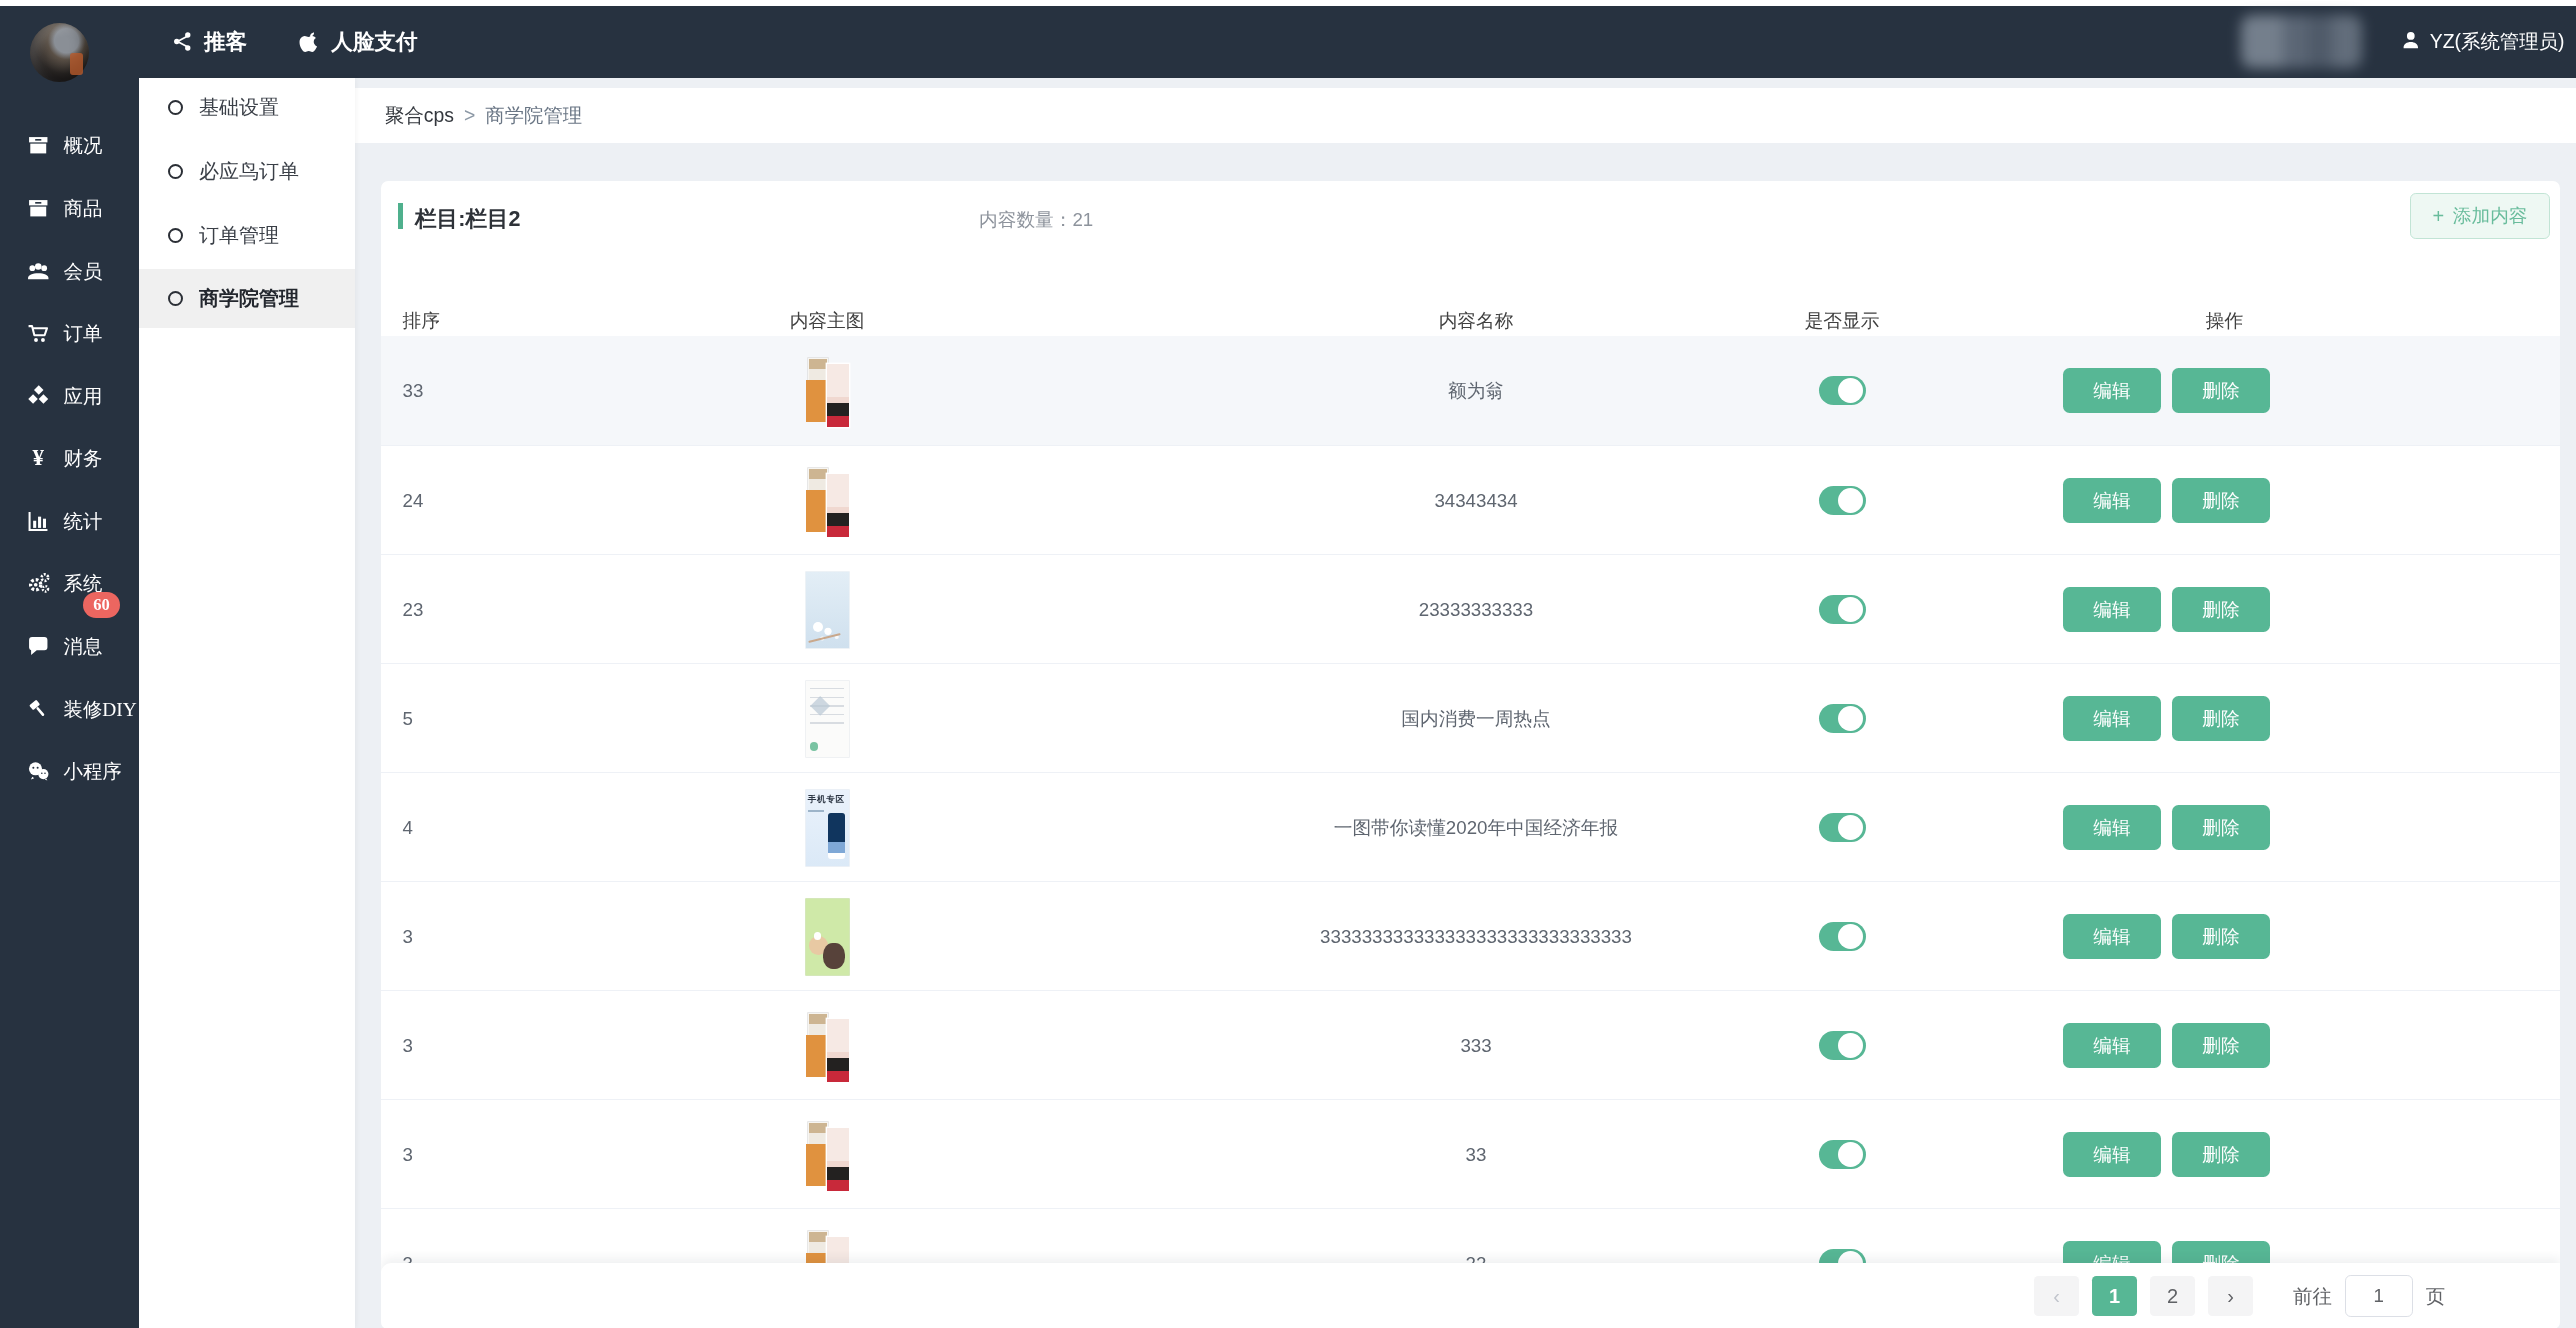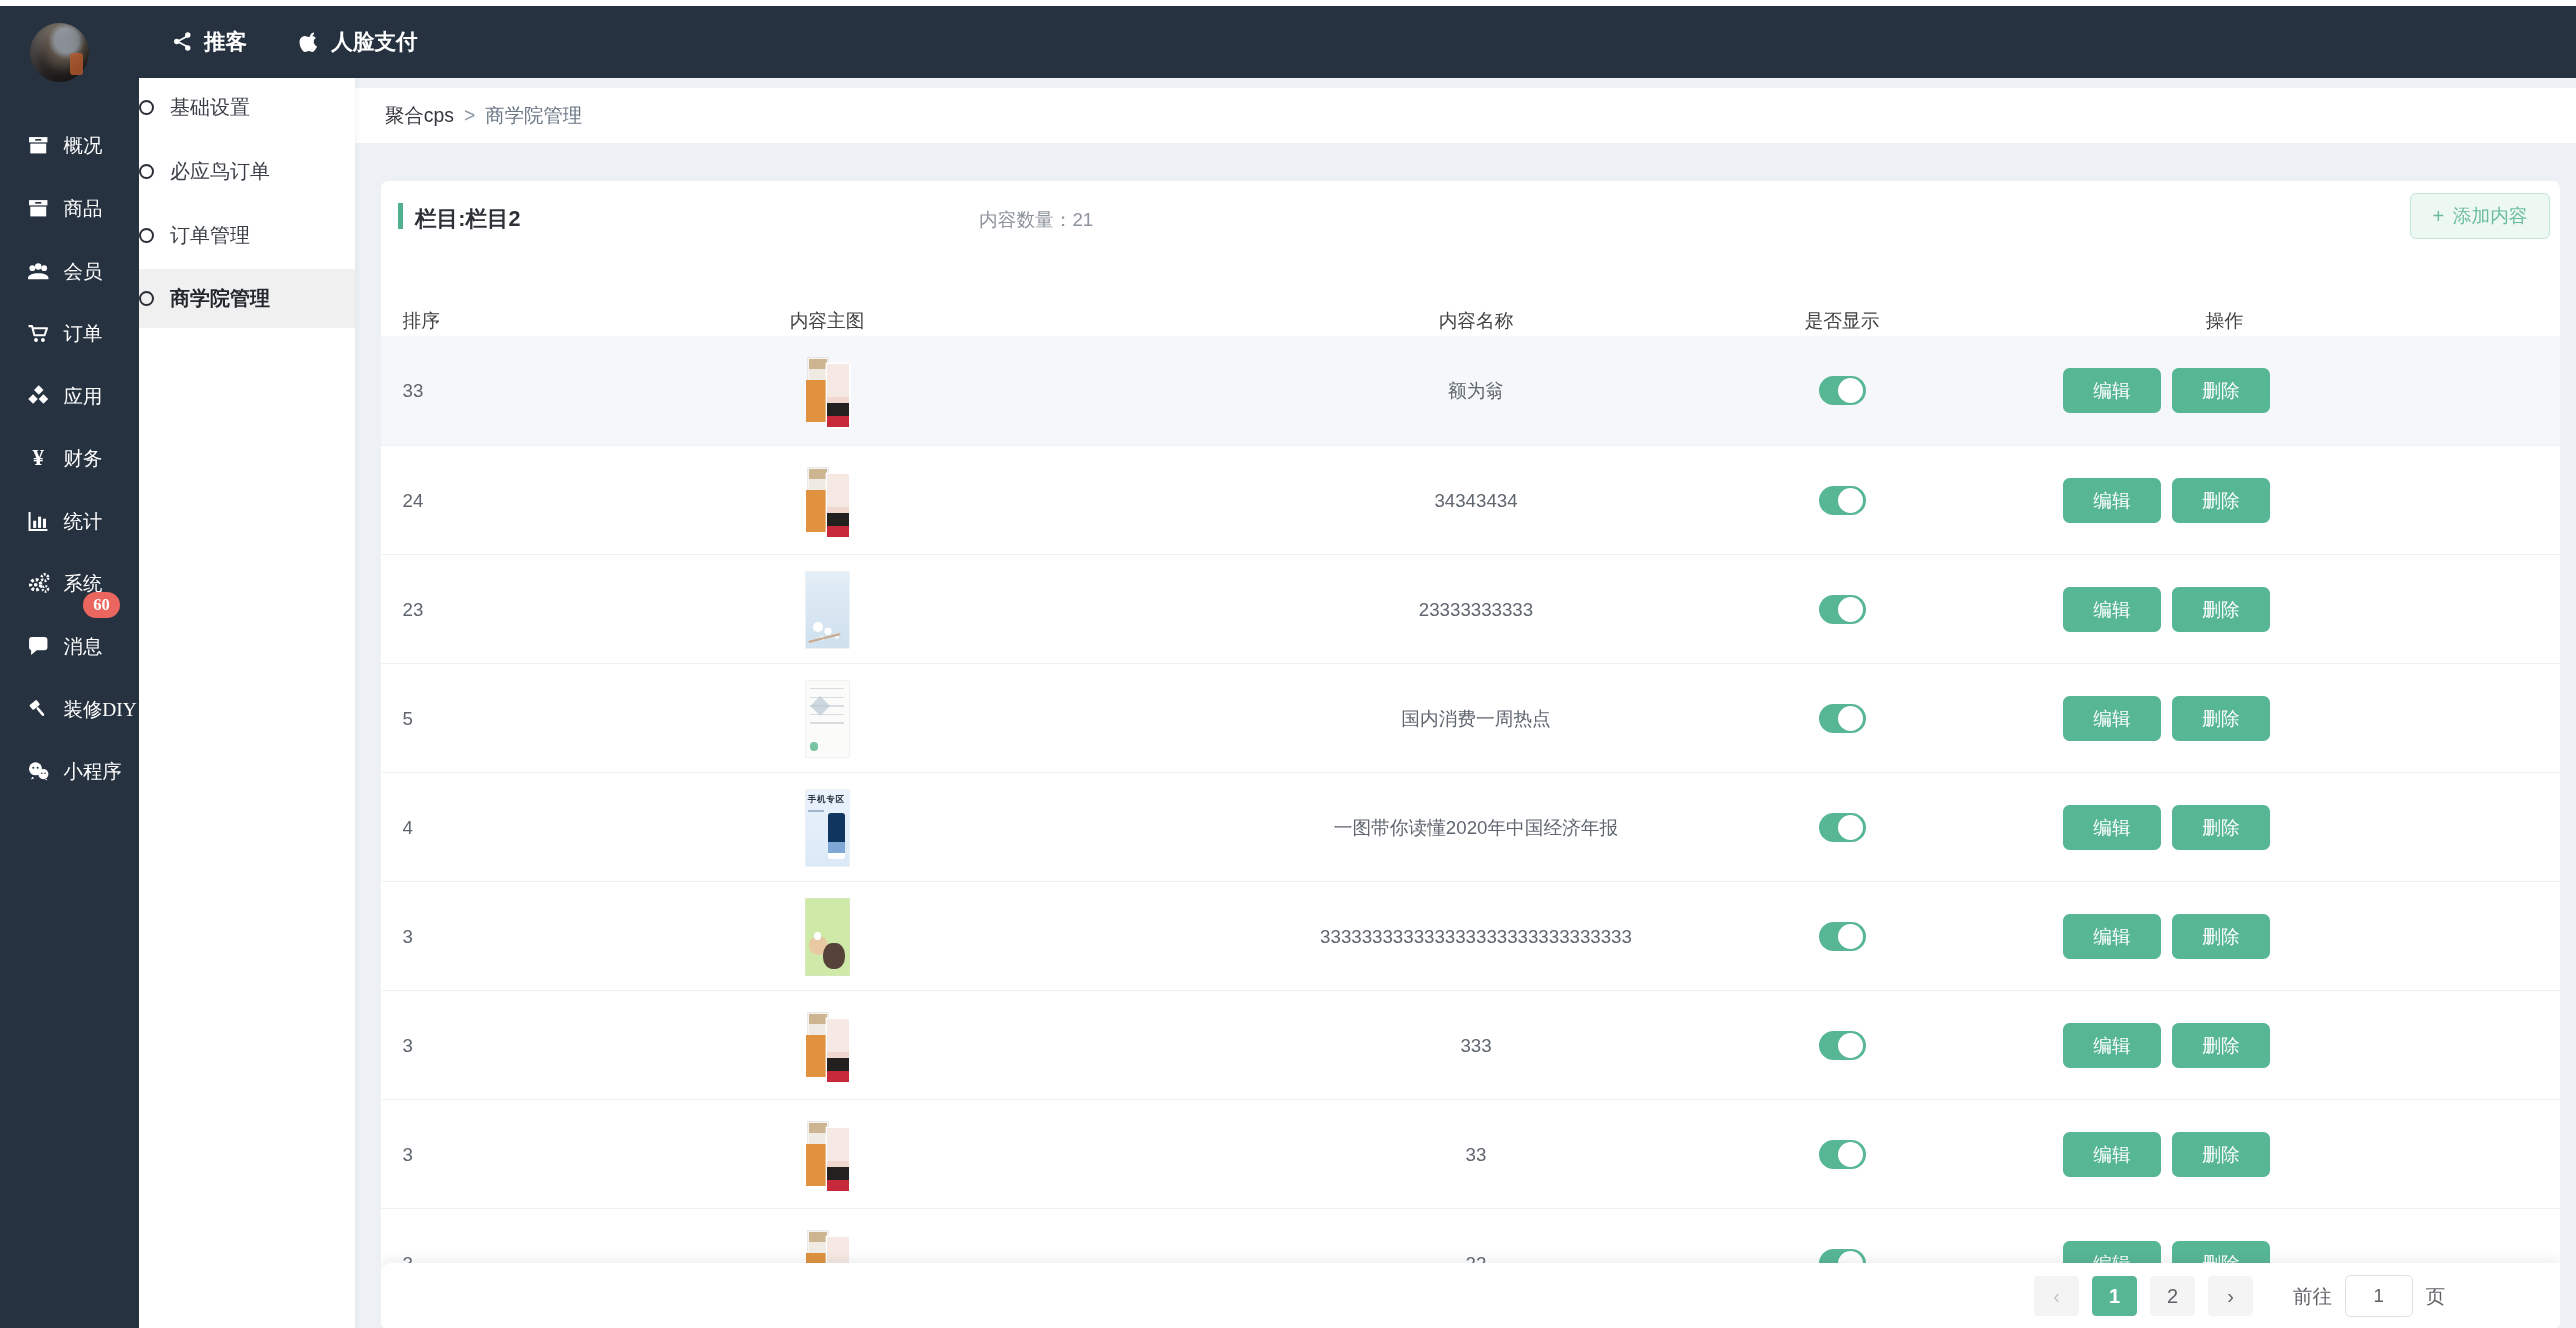--- a/index.html
+++ b/index.html
@@ -32,21 +32,21 @@
   .side-item .sicon { width:24.5px; height:24.5px; display:flex; align-items:center; justify-content:center; }
   .yen-glyph { font-size:23px; font-weight:bold; color:#fff; }
   .badge { position:absolute; left:83px; top:-29px; min-width:37px; height:26px; border-radius:13px;
     background:#ec6660; color:#fff; font-size:16.5px; font-weight:bold;
     display:flex; align-items:center; justify-content:center; padding:0 7.2px; z-index:6; }
 
   
   .submenu { position:absolute; left:139px; top:78px; width:216px; height:1251px; background:#ffffff;
     box-shadow:1.4px 0 5.8px rgba(0,0,0,.05); z-index:4; }
   .sub-item { position:absolute; left:0; width:216px; height:59px; display:flex; align-items:center;
-    gap:16px; font-size:20px; color:#3a3f47; cursor:pointer; white-space:nowrap; }
+    padding-left:29px; gap:16px; font-size:20px; color:#3a3f47; cursor:pointer; white-space:nowrap; }
   .sub-item .ring { width:15px; height:15px; border:2.9px solid #2b2f36; border-radius:50%; flex:0 0 auto; }
   .sub-item.active { background:#f0f0f0; font-weight:bold; color:#23272e; }
 
   
   .content-bg { position:absolute; left:355px; top:78px; width:2221px; height:1251px; background:#edf0f4; }
   .breadcrumb-bar { position:absolute; left:355px; top:88px; width:2221px; height:55px; background:#ffffff;
     display:flex; align-items:center; padding-left:30px; gap:10px; font-size:19.4px; }
   .crumb-a { color:#34383e; }
   .crumb-sep { color:#8d99a6; }
   .crumb-b { color:#6a7685; }
@@ -153,20 +153,31 @@
       </div>
       <div class="top-item">
         <span class="sicon">
           <svg width="23" height="23" viewBox="0 0 24 24">
               <path fill="#ffffff" d="M16.7 2.5c.2 1.1-.3 2.2-1 3s-1.9 1.4-3 1.3c-.2-1 .4-2.1 1.1-2.9.7-.8 1.9-1.4 2.9-1.4zM19.9 17.2c-.5 1.1-.8 1.6-1.4 2.6-.9 1.4-2.2 3.1-3.7 3.1-1.4 0-1.8-.9-3.6-.9s-2.3.9-3.6.9c-1.6 0-2.8-1.5-3.7-2.9C1.3 15.9 1 11.3 2.6 8.9c1.1-1.7 2.8-2.7 4.4-2.7 1.6 0 2.6 1 3.9 1s2.2-1 3.9-1c1.4 0 2.9.8 3.9 2.1-3.4 1.9-2.9 6.7 1.2 8.9z"></path>
             </svg>
         </span>
         <span>人脸支付</span>
       </div>
     </div>
+    <div class="top-right">
+      <div class="redacted"></div>
+      <div class="top-user">
+        <span class="sicon">
+          <svg width="21.6" height="21.6" viewBox="0 0 24 24">
+              <path fill="#ffffff" d="M12 12a4.3 4.3 0 100-8.6A4.3 4.3 0 0012 12zm-8 8.6c0-3.7 3.6-6.1 8-6.1s8 2.4 8 6.1v.9H4z"></path>
+            </svg>
+        </span>
+        <span>YZ(系统管理员)</span>
+      </div>
+    </div>
   </div>
   <div class="avatar"></div>
 
   <div class="sidebar">
     <div class="side-item" style="top:42px">
       <span class="sicon">
           <svg width="24.5" height="24.5" viewBox="0 0 24 24">
             <path fill="#fff" d="M3 4h18v5.2H3z"></path>
             <path fill="#fff" d="M4.2 10.4h15.6V20H4.2z"></path>
             <rect x="9" y="5.9" width="6" height="1.6" fill="#273240"></rect>

